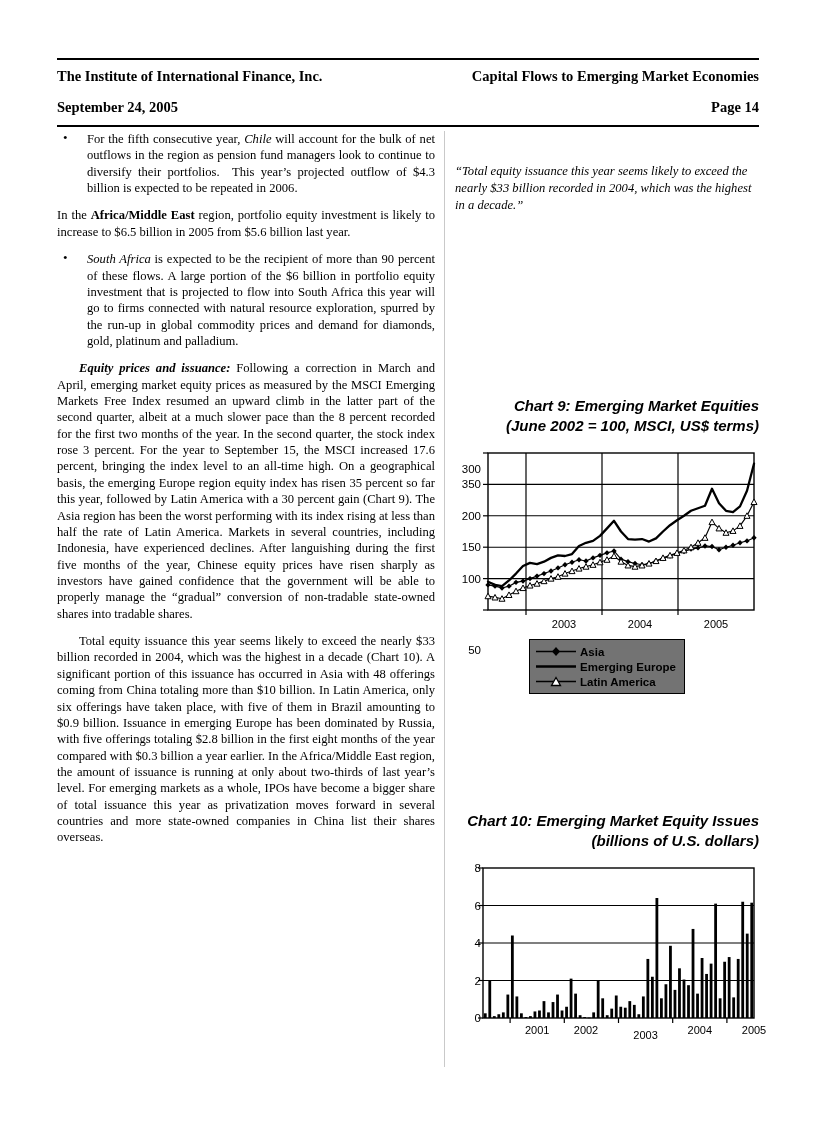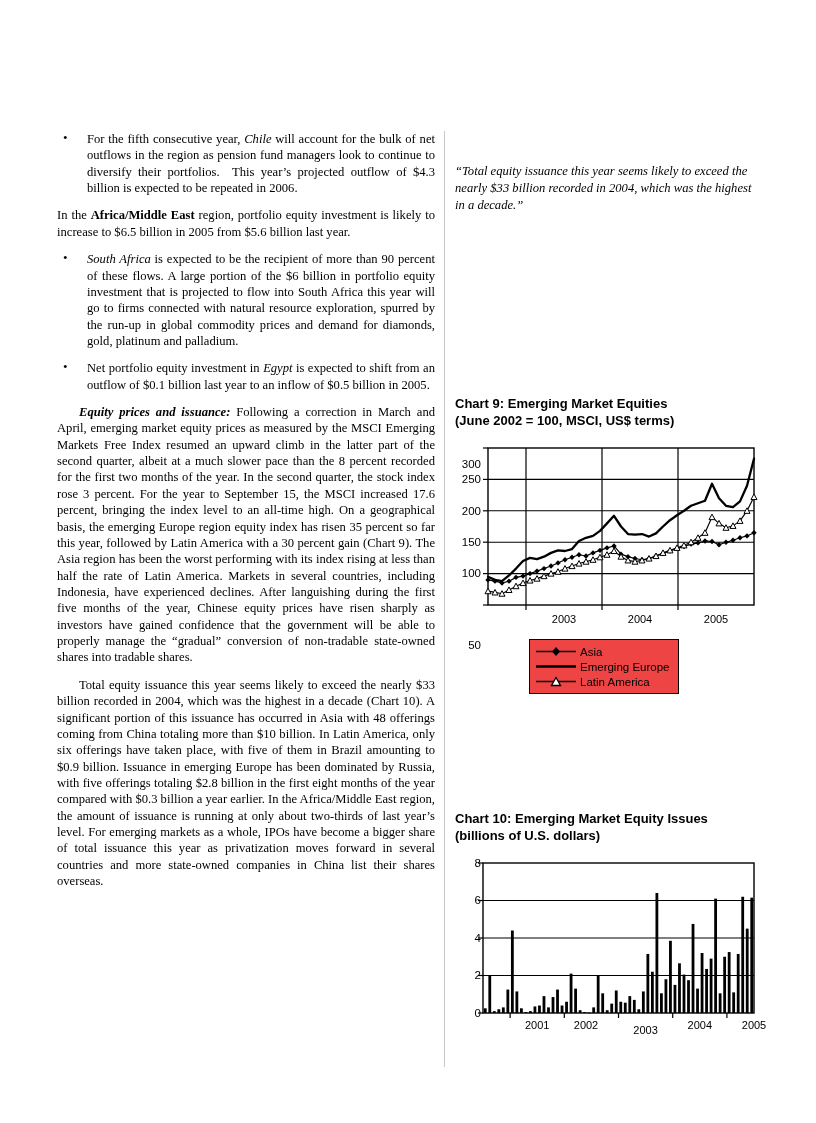--- a/index.html
+++ b/index.html
@@ -113,26 +113,27 @@
     font-size: 12.6px;
     line-height: 1.34;
   }
 
   
   .chart-block { position: absolute; left: 0; width: 304px; }
   #chart9-block { top: 265px; }
   #chart10-block { top: 680px; }
 
   .chart-title {
-    text-align: left;
+    text-align: right;
     font-family: "Liberation Sans", sans-serif;
     font-weight: bold;
-    font-size: 13px;
+    font-size: 15px;
     line-height: 1.30;
     margin-bottom: 10px;
+    font-style: italic;
   }
 
   .plot-wrap {
     position: relative;
     width: 304px;
   }
   #chart9-plot-wrap { height: 200px; }
   #chart10-plot-wrap { height: 195px; }
 
   .ylabels {
@@ -164,38 +165,51 @@
   }
 
   .plotsvg { position: absolute; left: 0; top: 0; }
 
   
   .legend {
     position: absolute;
     left: 74px;
     top: 508px;
     border: 1px solid #000;
-    background: #ef4444;
+    background: #737373;
     padding: 4px 8px 4px 4px;
+    font-weight: bold;
   }
   .legend-row {
     display: flex;
     align-items: center;
     font-family: "Liberation Sans", sans-serif;
     font-size: 11.5px;
     height: 15px;
   }
   .legend-key { width: 44px; height: 13px; flex: 0 0 44px; }
   .legend-label { padding-left: 2px; }
 </style>
 </head>
 <body>
 
 <div class="page">
 
+  <div class="header">
+    <div class="rule-top"></div>
+    <div class="hdr-row r1">
+      <span>The Institute of International Finance, Inc.</span>
+      <span>Capital Flows to Emerging Market Economies</span>
+    </div>
+    <div class="hdr-row r2">
+      <span>September 24, 2005</span>
+      <span>Page 14</span>
+    </div>
+    <div class="rule-bottom"></div>
+  </div>
 
   <div class="col-divider"></div>
 
   <div class="col-left">
 
 
     <ul class="bullets">
       <li>
         For the fifth consecutive year, <i>Chile</i> will account for the bulk of net outflows in the region as pension fund managers look to continue to diversify their portfolios.&nbsp; This year’s projected outflow of $4.3 billion is expected to be repeated in 2006.
       </li>
@@ -204,25 +218,20 @@
     <p class="para noindent">
       <span>In the </span><b>Africa/Middle East</b><span> region, portfolio equity investment is likely to increase to $6.5 billion in 2005 from $5.6 billion last year.</span>
     </p>
 
     <ul class="bullets">
       <li>
         <i>South Africa</i><span> is expected to be the recipient of more than 90 percent of these flows.  A large portion of the $6 billion in portfolio equity investment that is projected to flow into South Africa this year will go to firms connected with natural resource exploration, spurred by the run-up in global commodity prices and demand for diamonds, gold, platinum and palladium.</span>
       </li>
     </ul>
 
-    <ul class="bullets">
-      <li>
-        <span>Net portfolio equity investment in </span><i>Egypt</i><span> is expected to shift from an outflow of $0.1 billion last year to an inflow of $0.5 billion in 2005.</span>
-      </li>
-    </ul>
 
     <p class="para">
       <b><i>Equity prices and issuance:</i></b><span>  Following a correction in March and April, emerging market equity prices as measured by the MSCI Emerging Markets Free Index resumed an upward climb in the latter part of the second quarter, albeit at a much slower pace than the 8 percent recorded for the first two months of the year.  In the second quarter, the stock index rose 3 percent.  For the year to September 15, the MSCI increased 17.6 percent, bringing the index level to an all-time high.  On a geographical basis, the emerging Europe region equity index has risen 35 percent so far this year, followed by Latin America with a 30 percent gain (Chart 9).  The Asia region has been the worst performing with its index rising at less than half the rate of Latin America.  Markets in several countries, including Indonesia, have experienced declines.  After languishing during the first five months of the year, Chinese equity prices have risen sharply as investors have gained confidence that the government will be able to properly manage the “gradual” conversion of non-tradable state-owned shares into tradable shares.</span>
     </p>
 
     <p class="para">Total equity issuance this year seems likely to exceed the nearly $33 billion recorded in 2004, which was the highest in a decade (Chart 10).  A significant portion of this issuance has occurred in Asia with 48 offerings coming from China totaling more than $10 billion.  In Latin America, only six offerings have taken place, with five of them in Brazil amounting to $0.9 billion.  Issuance in emerging Europe has been dominated by Russia, with five offerings totaling $2.8 billion in the first eight months of the year compared with $0.3 billion a year earlier.  In the Africa/Middle East region, the amount of issuance is running at only about two-thirds of last year’s level.  For emerging markets as a whole, IPOs have become a bigger share of total issuance this year as privatization moves forward in several countries and more state-owned companies in China list their shares overseas.</p>
   </div>
 
   <div class="col-right">
 
@@ -232,21 +241,21 @@
       <div class="chart-title">
         <div>Chart 9: Emerging Market Equities</div>
         <div>(June 2002 = 100, MSCI, US$ terms)</div>
       </div>
       <div class="plot-wrap" id="chart9-plot-wrap">
         <div class="ylabels" id="c9-ylabels">
             <div class="ylab" style="top: 165px; margin-top: 40px;">50</div>
             <div class="ylab" style="top: 133.6px;">100</div>
             <div class="ylab" style="top: 102.2px;">150</div>
             <div class="ylab" style="top: 70.8px;">200</div>
-            <div class="ylab" style="top: 39.4px;">250</div>
+            <div class="ylab" style="top: 39.4px;">350</div>
             <div class="ylab" style="top: 24px;">300</div>
           </div>
         <svg class="plotsvg" id="c9-svg" width="304" height="200">
             <rect x="33" y="8" width="266" height="157" fill="#fff" stroke="#000" stroke-width="1.4"></rect>
             <line x1="33" y1="133.6" x2="299" y2="133.6" stroke="#000" stroke-width="1.1"></line>
             <line x1="33" y1="102.19999999999999" x2="299" y2="102.19999999999999" stroke="#000" stroke-width="1.1"></line>
             <line x1="33" y1="70.8" x2="299" y2="70.8" stroke="#000" stroke-width="1.1"></line>
             <line x1="33" y1="39.39999999999999" x2="299" y2="39.39999999999999" stroke="#000" stroke-width="1.1"></line>
             <line x1="71" y1="8" x2="71" y2="165" stroke="#000" stroke-width="1.2"></line>
             <line x1="71" y1="165" x2="71" y2="170" stroke="#000" stroke-width="1.2"></line>

